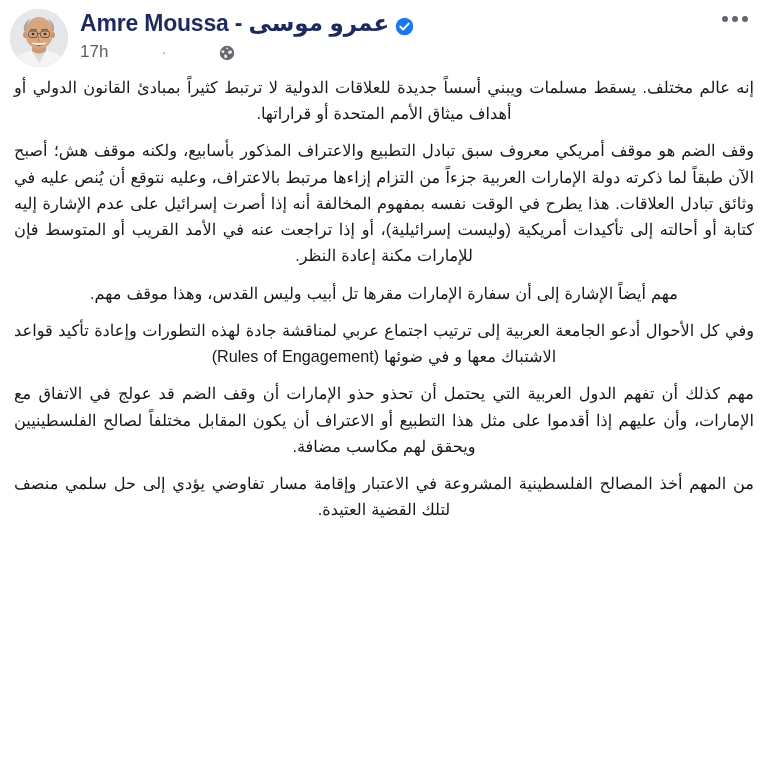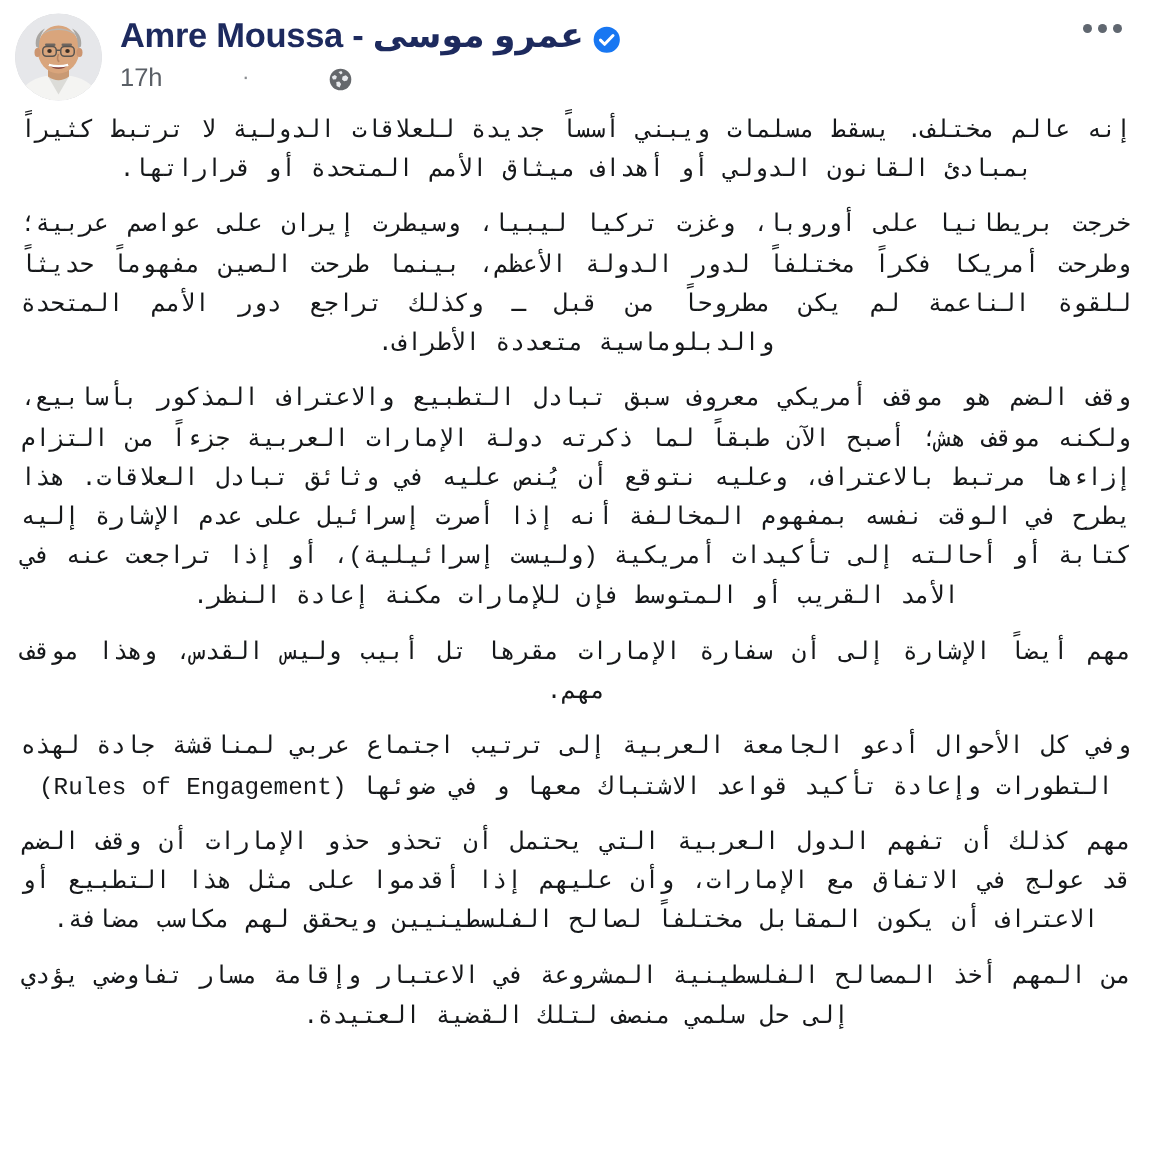--- a/index.html
+++ b/index.html
@@ -119,21 +119,21 @@
     height: 6px;
     border-radius: 50%;
     background: #606770;
   }
 
   
   .post-body {
     direction: rtl;
     text-align: justify;
     padding: 4px 14px 0 14px;
-    font-family: Liberation Mono, monospace;
+    font-family: Liberation Sans, sans-serif;
   }
 
   .post-body p {
     margin: 0 0 11px 0;
     font-size: 16.2px;
     line-height: 1.62;
     color: #16181a;
     text-align: justify;
     text-align-last: center;
     word-spacing: 0.5px;
@@ -214,19 +214,18 @@
 
   <div class="menu-dots">
     <span></span>
     <span></span>
     <span></span>
   </div>
 </div>
 
 <div class="post-body">
   <p>إنه عالم مختلف. يسقط مسلمات ويبني أسساً جديدة للعلاقات الدولية لا ترتبط كثيراً بمبادئ القانون الدولي أو أهداف ميثاق الأمم المتحدة أو قراراتها.</p>
-  <p>خرجت بريطانيا على أوروبا، وغزت تركيا ليبيا، وسيطرت إيران على عواصم عربية؛ وطرحت أمريكا فكراً مختلفاً لدور الدولة الأعظم، بينما طرحت الصين مفهوماً حديثاً للقوة الناعمة لم يكن مطروحاً من قبل ـ وكذلك تراجع دور الأمم المتحدة والدبلوماسية متعددة الأطراف.</p>
   <p>وقف الضم هو موقف أمريكي معروف سبق تبادل التطبيع والاعتراف المذكور بأسابيع، ولكنه موقف هش؛ أصبح الآن طبقاً لما ذكرته دولة الإمارات العربية جزءاً من التزام إزاءها مرتبط بالاعتراف، وعليه نتوقع أن يُنص عليه في وثائق تبادل العلاقات. هذا يطرح في الوقت نفسه بمفهوم المخالفة أنه إذا أصرت إسرائيل على عدم الإشارة إليه كتابة أو أحالته إلى تأكيدات أمريكية (وليست إسرائيلية)، أو إذا تراجعت عنه في الأمد القريب أو المتوسط فإن للإمارات مكنة إعادة النظر.</p>
   <p>مهم أيضاً الإشارة إلى أن سفارة الإمارات مقرها تل أبيب وليس القدس، وهذا موقف مهم.</p>
   <p>وفي كل الأحوال أدعو الجامعة العربية إلى ترتيب اجتماع عربي لمناقشة جادة لهذه التطورات وإعادة تأكيد قواعد الاشتباك معها و في ضوئها (Rules of Engagement)</p>
   <p>مهم كذلك أن تفهم الدول العربية التي يحتمل أن تحذو حذو الإمارات أن وقف الضم قد عولج في الاتفاق مع الإمارات، وأن عليهم إذا أقدموا على مثل هذا التطبيع أو الاعتراف أن يكون المقابل مختلفاً لصالح الفلسطينيين ويحقق لهم مكاسب مضافة.</p>
   <p>من المهم أخذ المصالح الفلسطينية المشروعة في الاعتبار وإقامة مسار تفاوضي يؤدي إلى حل سلمي منصف لتلك القضية العتيدة.</p>
 </div>
 
 </body></html>

